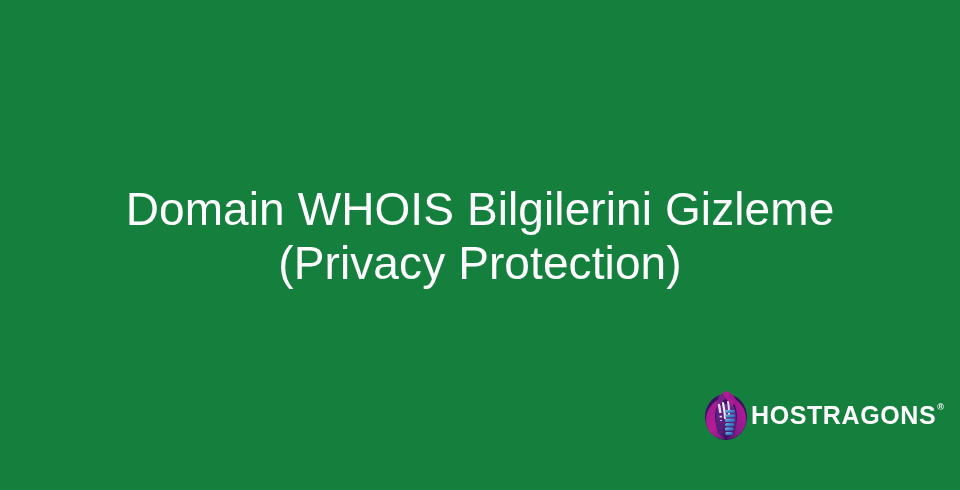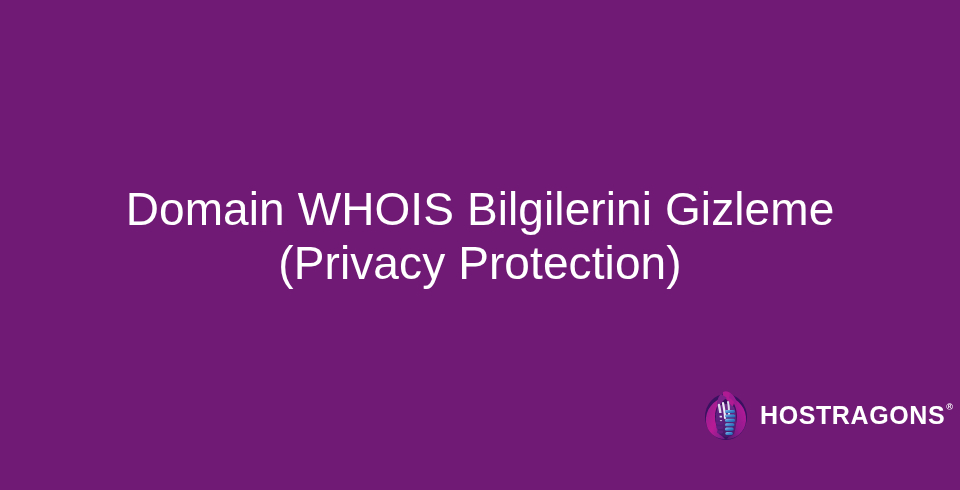--- a/index.html
+++ b/index.html
@@ -10,21 +10,21 @@
     width: 960px;
     height: 490px;
     overflow: hidden;
     font-family: "Liberation Sans", sans-serif;
   }
 
   #banner {
     position: relative;
     width: 960px;
     height: 490px;
-    background: #701a75;
+    background: #15803d;
     box-sizing: border-box;
     overflow: hidden;
   }
 
   
   #title-block {
     position: absolute;
     left: 0;
     top: 0;
     width: 960px;
@@ -50,21 +50,21 @@
     word-break: normal;
   }
 
   
   #brand-logo {
     position: absolute;
     left: 703px;
     top: 386px;
     display: flex;
     align-items: center;
-    gap: 11px;
+    gap: 2px;
     height: 58px;
   }
 
   #brand-mark {
     width: 46px;
     height: 52px;
     flex: 0 0 auto;
     display: block;
   }
 

